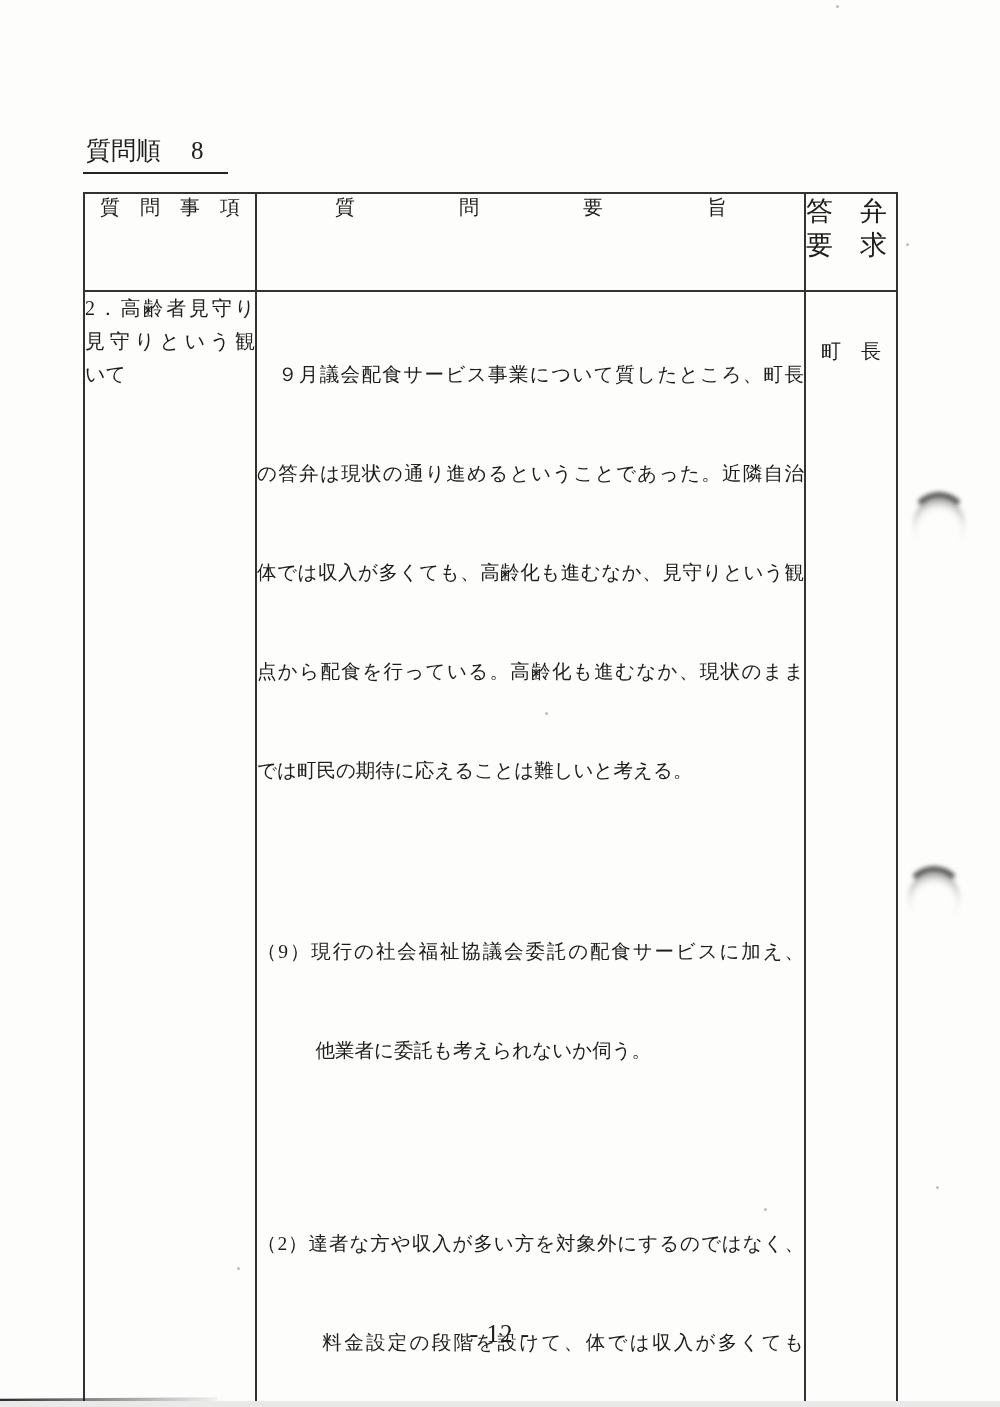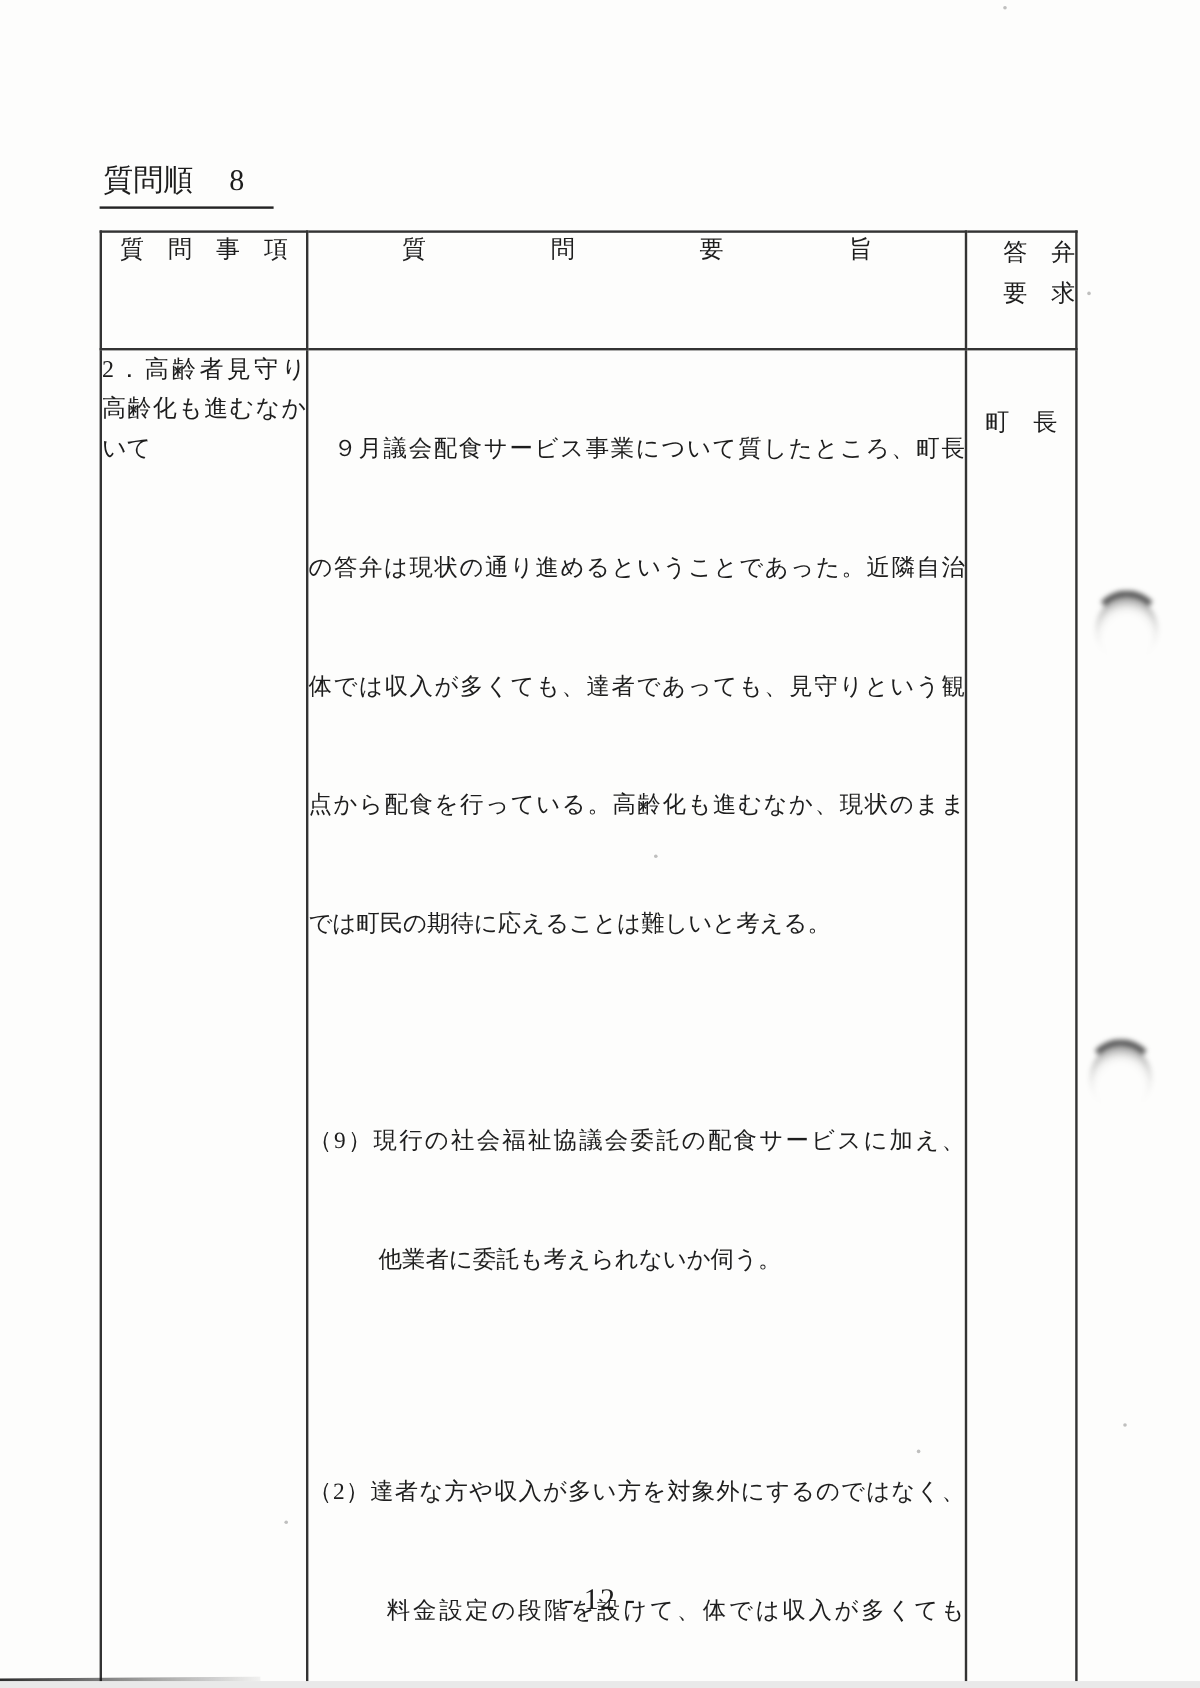--- a/index.html
+++ b/index.html
@@ -62,21 +62,21 @@
     white-space: pre;
   }
   .c2h { vertical-align: middle; }
   .spread {
     display: flex;
     justify-content: space-between;
     margin-left: 78px;
     width: 392px;
     font-size: 20px;
   }
-  .c3h { vertical-align: middle; text-align: right; font-size: 20px; }
+  .c3h { vertical-align: middle; text-align: left; font-size: 27px; }
   .c3h .hline { line-height: 34px; white-space: pre; }
 
   .c1 {
     padding: 8px 11px 0 12px;
     font-size: 20px;
     line-height: 33px;
   }
   .c2 {
     padding: 6px 13px 0 13px;
     font-size: 19.5px;
@@ -169,28 +169,28 @@
         </div>
       </td>
       <td class="c3h">
         <div class="hline">答　弁</div>
         <div class="hline">要　求</div>
       </td>
     </tr>
     <tr class="brow">
       <td class="c1">
         <div class="jline">2．高齢者見守り</div>
-        <div class="jline">高齢化も進むなか</div>
+        <div class="jline">見守りという観</div>
         <div>いて</div>
       </td>
       <td class="c2">
         <div>
           <div class="jline">　９月議会配食サービス事業について質したところ、町長</div>
           <div class="jline">の答弁は現状の通り進めるということであった。近隣自治</div>
-          <div class="jline">体では収入が多くても、達者であっても、見守りという観</div>
+          <div class="jline">体では収入が多くても、高齢化も進むなか、見守りという観</div>
           <div class="jline">点から配食を行っている。高齢化も進むなか、現状のまま</div>
           <div>では町民の期待に応えることは難しいと考える。</div>
         </div>
         <div class="subq-1">
           <div class="jline">（9）現行の社会福祉協議会委託の配食サービスに加え、</div>
           <div>　　　他業者に委託も考えられないか伺う。</div>
         </div>
         <div class="subq-2">
           <div class="jline">（2）達者な方や収入が多い方を対象外にするのではなく、</div>
           <div class="jline">　　　料金設定の段階を設けて、体では収入が多くても</div>

